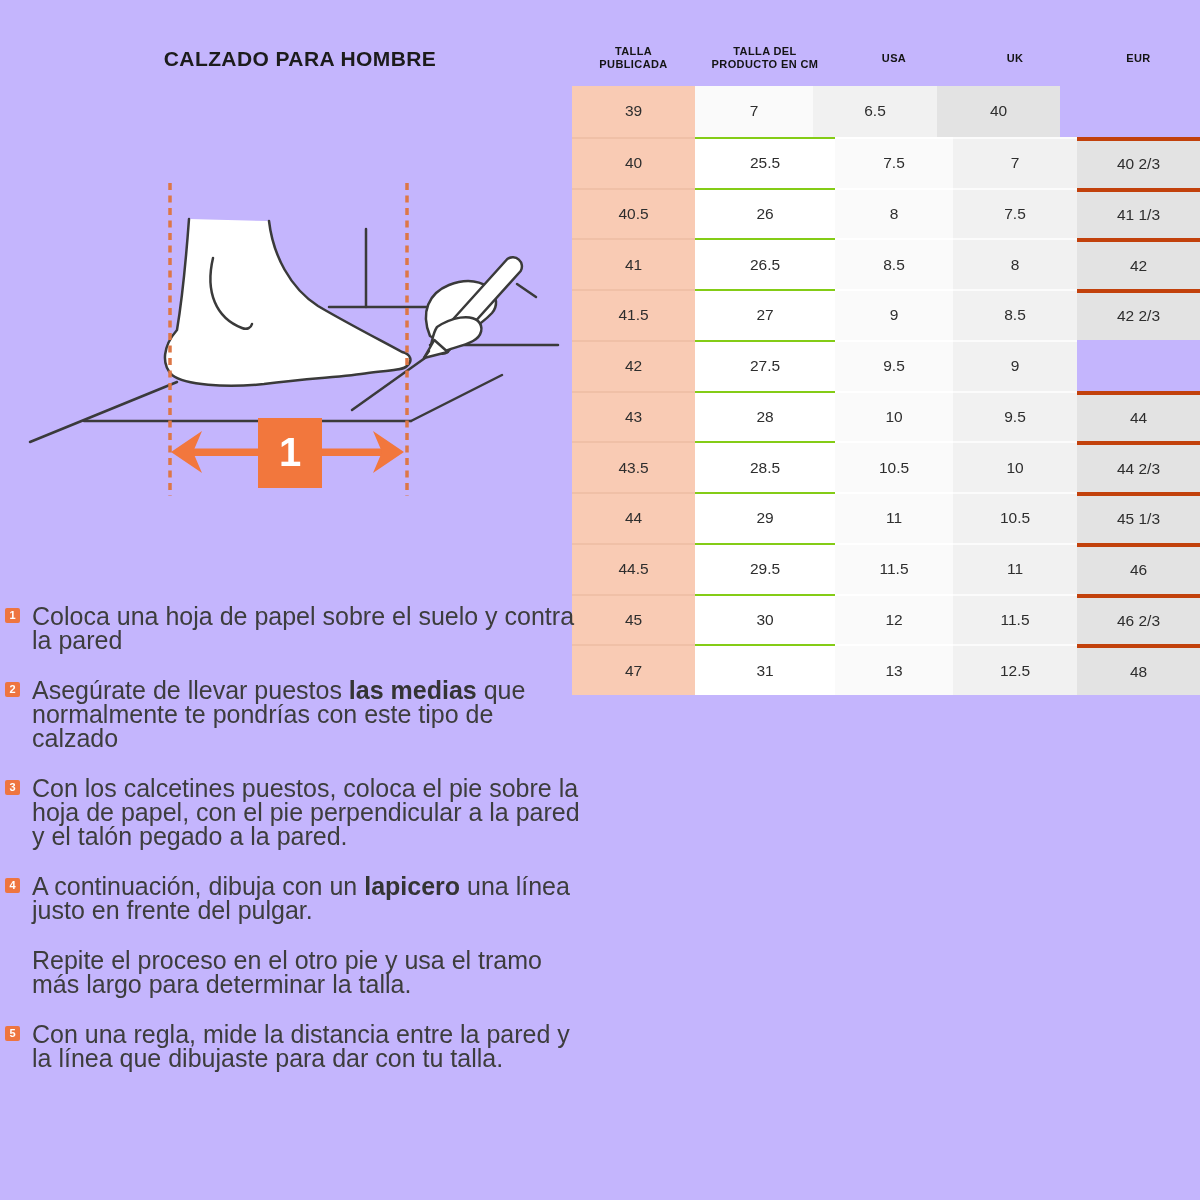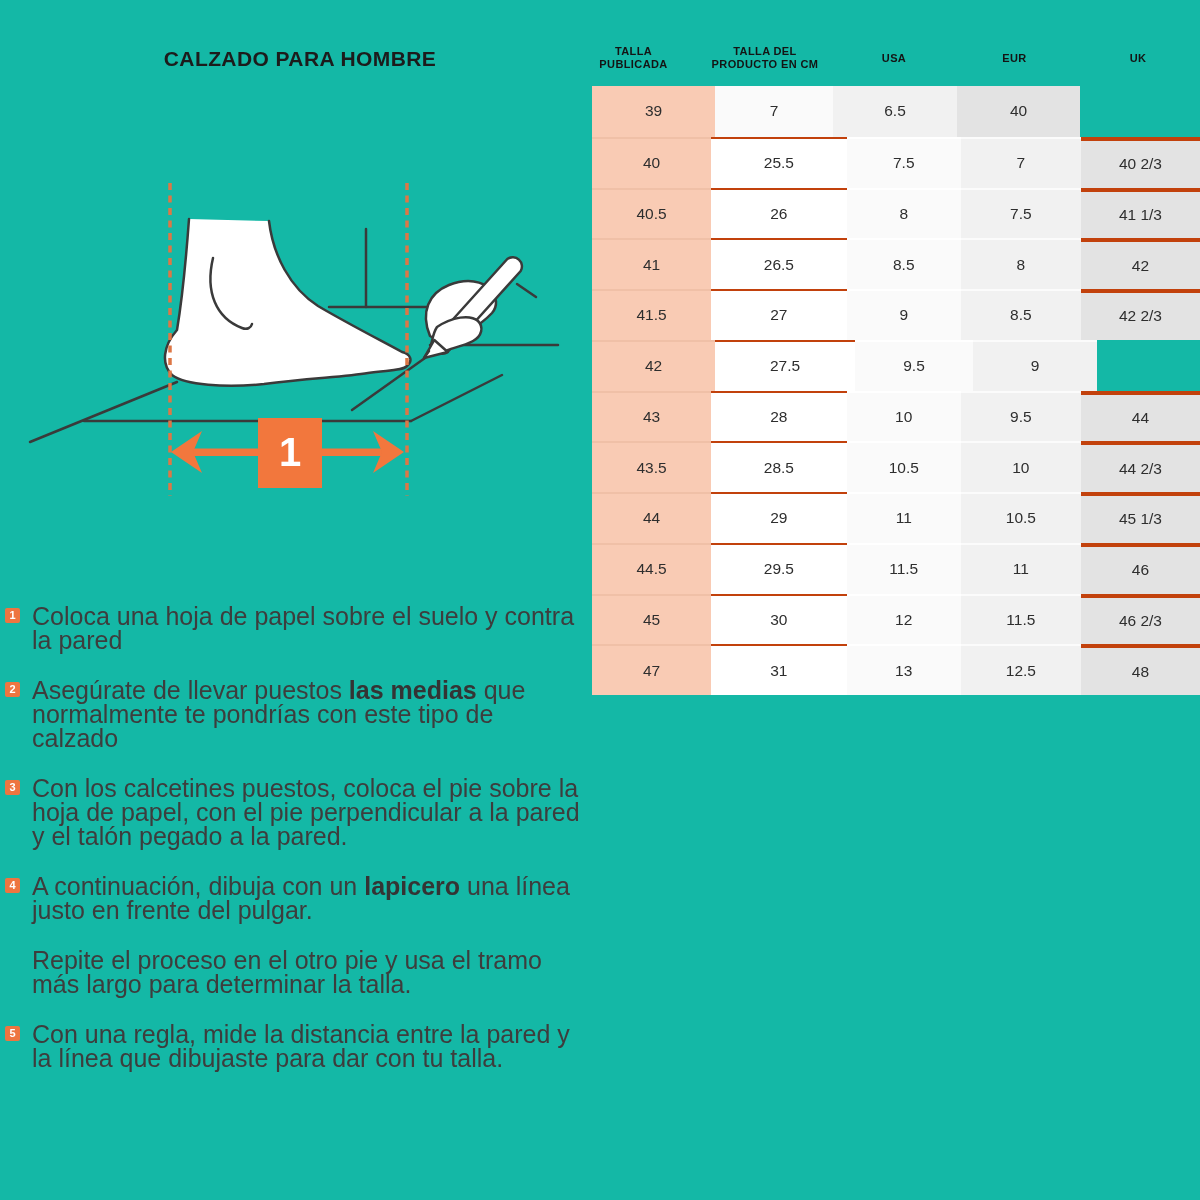--- a/index.html
+++ b/index.html
@@ -1,40 +1,40 @@
 <!DOCTYPE html>
 <html><head>
 <meta charset="utf-8">
 <style>
   html,body{margin:0;padding:0;background:#ffffff;}
   body{font-family:"Liberation Sans", sans-serif;}
-  #stage{position:relative;width:1200px;height:1200px;background:#14b8a6;overflow:hidden;}
+  #stage{position:relative;width:1200px;height:1200px;background:#c4b5fd;overflow:hidden;}
 
   
   .title{position:absolute;left:40px;top:47px;width:520px;text-align:center;
          font-size:21px;font-weight:bold;letter-spacing:0.4px;color:#1c1c1c;}
 
   
   #illu{position:absolute;left:0;top:178px;width:560px;height:322px;}
 
   
   .size-table{position:absolute;left:572px;top:30px;width:628px;}
   .thead{display:flex;height:56px;}
   .hcell{display:flex;align-items:center;justify-content:center;text-align:center;
          font-weight:bold;font-size:11px;letter-spacing:0.4px;line-height:13px;
          color:#141414;white-space:pre-line;}
   .tbody{display:flex;flex-direction:column;}
-  .trow{display:flex;height:50.75px;margin-left:20px;}
+  .trow{display:flex;height:50.75px;}
   .cell{display:flex;align-items:center;justify-content:center;
         font-size:15.5px;color:#2e2e2e;box-sizing:border-box;}
   .w0{width:123px;} .w1{width:140px;} .w2{width:118px;} .w3{width:124px;} .w4{width:123px;}
   .c0{background:#f9cbb4;} .c1{background:#ffffff;} .c2{background:#fafafa;}
   .c3{background:#f1f1f1;} .c4{background:#e3e3e3;}
   .trow + .trow .c0{border-top:2px solid #f0c0a7;}
-  .trow + .trow .c1{border-top:2px solid #c2410c;}
+  .trow + .trow .c1{border-top:2px solid #84cc16;}
   .trow + .trow .c2{border-top:2px solid #ffffff;}
   .trow + .trow .c3{border-top:2px solid #fbfbfb;}
   .trow + .trow .c4{border-top:4px solid #c2410c;}
 
   
   .instructions{position:absolute;left:5px;top:604px;width:585px;}
   .instr-item{display:flex;margin-bottom:26px;}
   .badge{flex:0 0 15px;width:15px;height:15px;margin-top:4px;margin-right:12px;
          background:#ee7540;color:#fff;border-radius:2px;
          display:flex;align-items:center;justify-content:center;
@@ -93,22 +93,22 @@
     </g>
   </svg>
 
   <div class="size-table">
     <div class="thead" id="thead">
         <div class="hcell w0">TALLA
 PUBLICADA</div>
         <div class="hcell w1">TALLA DEL
 PRODUCTO EN CM</div>
         <div class="hcell w2">USA</div>
+        <div class="hcell w3">UK</div>
         <div class="hcell w4">EUR</div>
-        <div class="hcell w3">UK</div>
       </div>
     <div class="tbody" id="tbody">
         <div class="trow">
           <div class="cell w0 c0">39</div>
           <div class="cell w2 c2">7</div>
           <div class="cell w3 c3">6.5</div>
           <div class="cell w4 c4">40</div>
         </div>
         <div class="trow">
           <div class="cell w0 c0">40</div>

